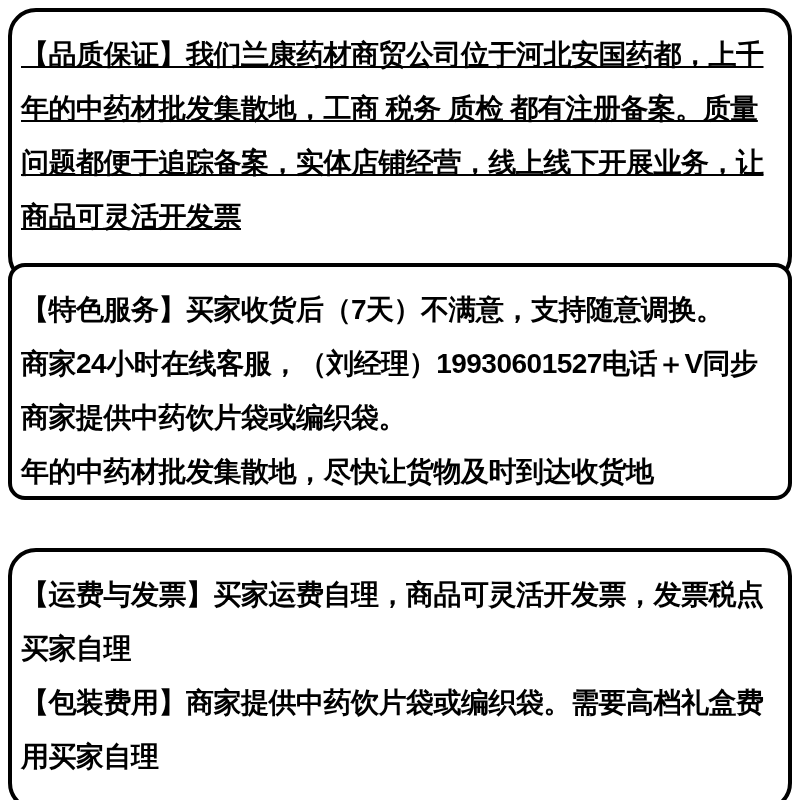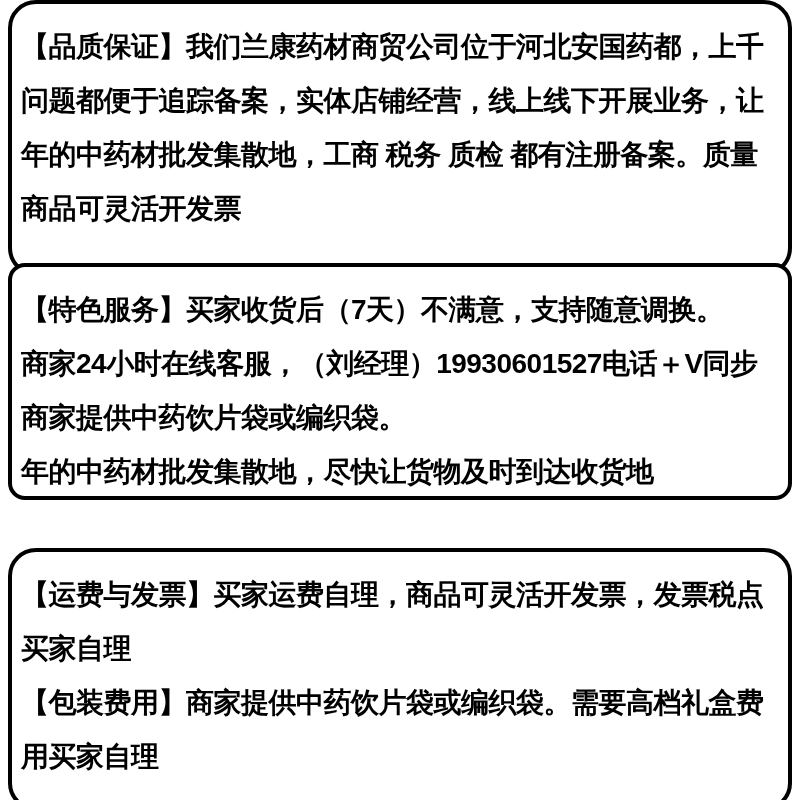--- a/index.html
+++ b/index.html
@@ -20,43 +20,43 @@
     box-sizing: border-box;
     position: absolute;
     left: 8px;
     width: 784px;
     border: 4px solid #000000;
     border-radius: 28px;
     background: #ffffff;
     padding: 16px 6px 0 9px;
     overflow: hidden;
   }
-  .card-1 { top: 0;   height: 276px; }
+  .card-1 { top: 8px;   height: 276px; text-decoration: underline; }
   .card-2 { top: 263px; height: 237px; border-radius: 17px; }
   .card-3 { top: 548px; height: 263px; }
   .line {
     white-space: nowrap;
     font-size: 28px;
     font-weight: 900;
     color: #000000;
     line-height: 54px;
     height: 54px;
     letter-spacing: -0.5px;
     transform-origin: left center;
   }
 </style>
 </head>
 <body>
 
 <div class="page">
 
   <section class="card card-1">
     <div class="line">【品质保证】我们兰康药材商贸公司位于河北安国药都，上千</div>
+    <div class="line">年的中药材批发集散地，工商 税务 质检 都有注册备案。质量</div>
     <div class="line">问题都便于追踪备案，实体店铺经营，线上线下开展业务，让</div>
-    <div class="line">年的中药材批发集散地，工商 税务 质检 都有注册备案。质量</div>
     <div class="line">商品可灵活开发票</div>
   </section>
 
   <section class="card card-2">
     <div class="line">【特色服务】买家收货后（7天）不满意，支持随意调换。</div>
     <div class="line">商家24小时在线客服，（刘经理）19930601527电话＋V同步</div>
     <div class="line">商家提供中药饮片袋或编织袋。</div>
     <div class="line">年的中药材批发集散地，尽快让货物及时到达收货地</div>
   </section>
 

